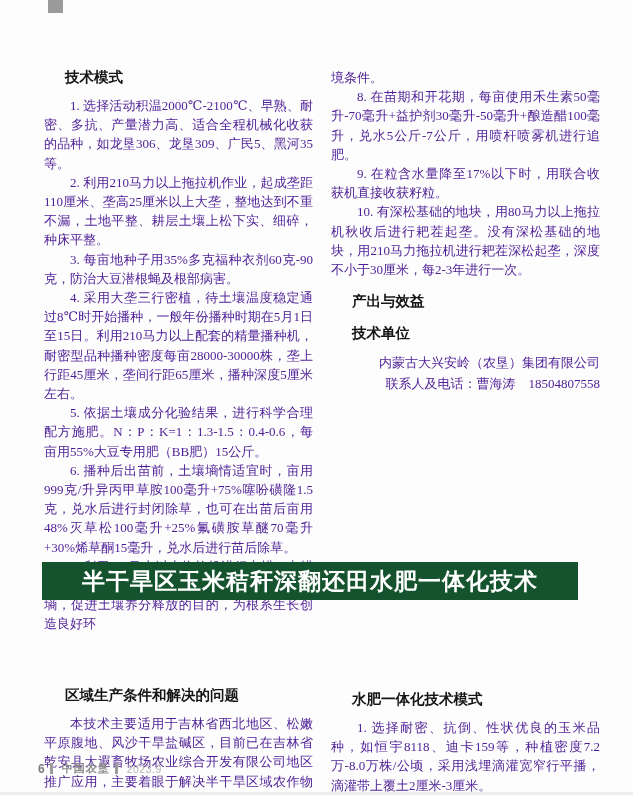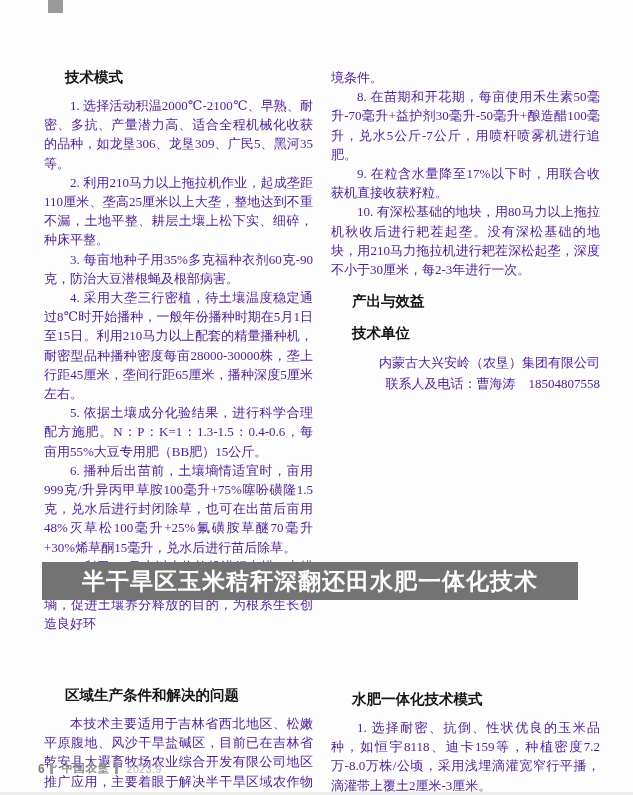--- a/index.html
+++ b/index.html
@@ -48,21 +48,21 @@
   }
   p.noindent { text-indent: 0; }
   p.contact-line {
     text-align: right;
     line-height: 21px;
   }
   #banner {
     position: absolute;
     top: 562px; left: 42px;
     width: 536px; height: 38px;
-    background: #737373;
+    background: #14532d;
     color: #ffffff;
     font-family: "Liberation Sans", "DejaVu Sans", sans-serif;
     font-weight: bold;
     font-size: 23px;
     line-height: 38px;
     text-align: center;
     letter-spacing: 1px;
   }
   #a2-left { padding-top: 9px; }
   #footer {

